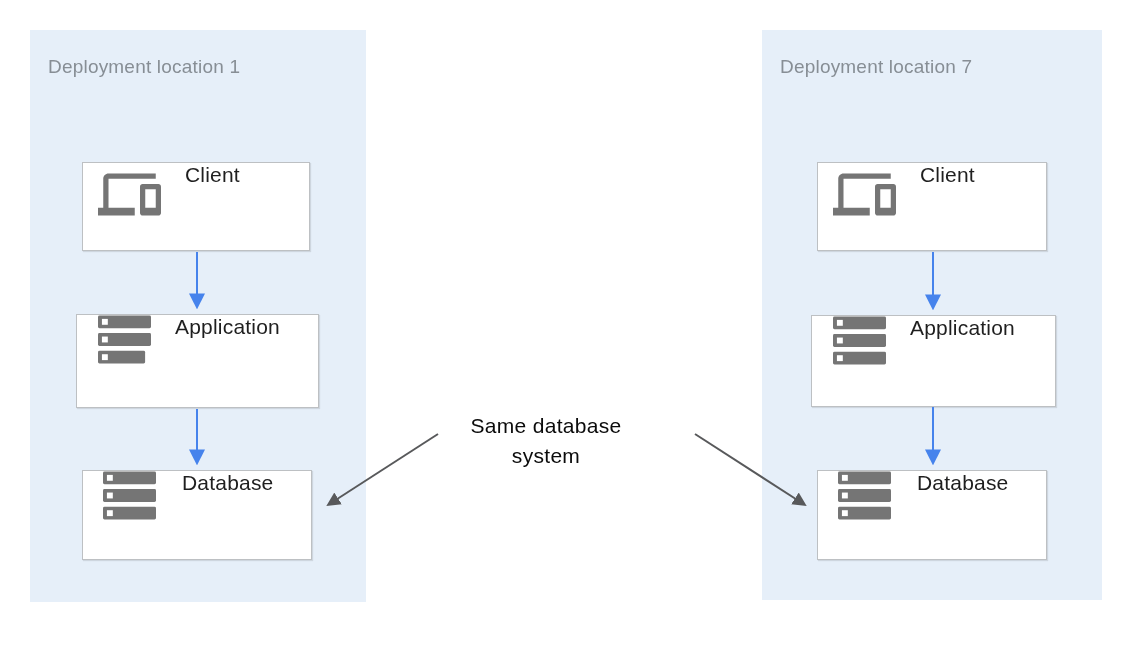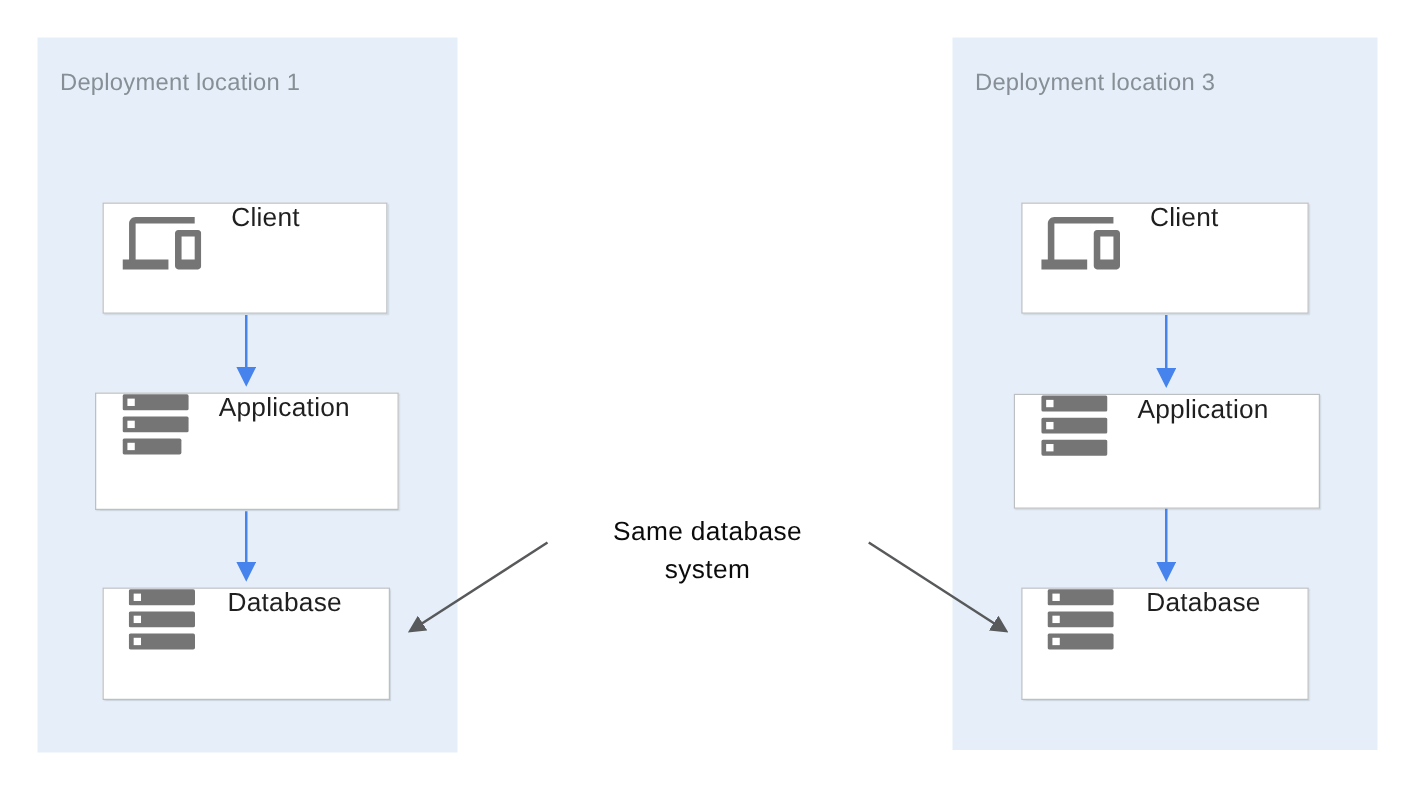--- a/index.html
+++ b/index.html
@@ -54,40 +54,40 @@
 
   .arrow-overlay {
     position: absolute;
     left: 0; top: 0;
     width: 1132px; height: 648px;
     pointer-events: none;
   }
 
   .annotation {
     position: absolute;
-    left: 456px;
+    left: 436px;
     top: 411px;
     width: 220px;
     text-align: center;
     font-size: 21px;
     line-height: 30px;
     letter-spacing: 0.3px;
     color: var(--annotation-text, #0b0b0b);
   }
 </style>
 </head>
 <body>
 
 <div class="canvas">
 
   <div class="zone zone-1">
     <div class="zone-title">Deployment location 1</div>
   </div>
   <div class="zone zone-2">
-    <div class="zone-title">Deployment location 3</div>
+    <div class="zone-title">Deployment location 7</div>
   </div>
 
   <div class="node n-l-client">
     <svg class="node-icon" width="63" height="63" viewBox="0 0 24 24" fill="#757575" aria-hidden="true">
       <path d="M4 6h18V4H4c-1.1 0-2 .9-2 2v11H0v3h14v-3H4V6zm19 2h-6c-.55 0-1 .45-1 1v10c0 .55.45 1 1 1h6c.55 0 1-.45 1-1V9c0-.55-.45-1-1-1zm-1 9h-4v-7h4v7z"></path>
     </svg>
     <span class="node-label">Client</span>
   </div>
 
   <div class="node n-l-app">

